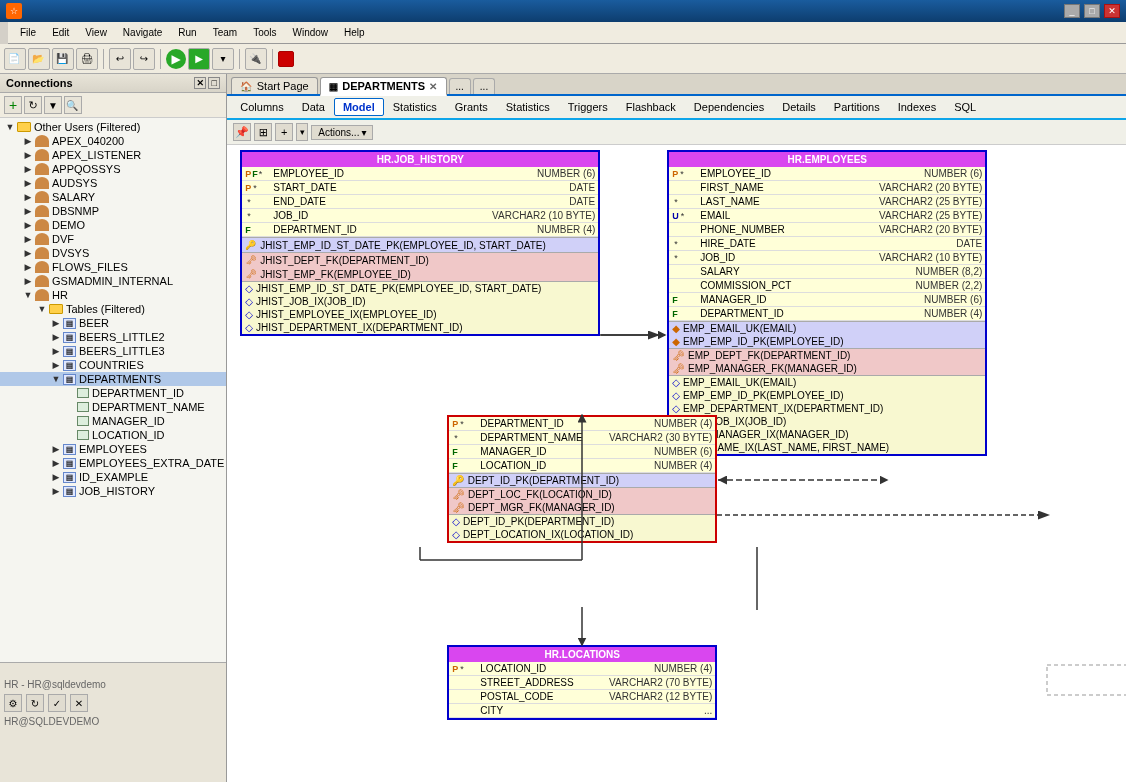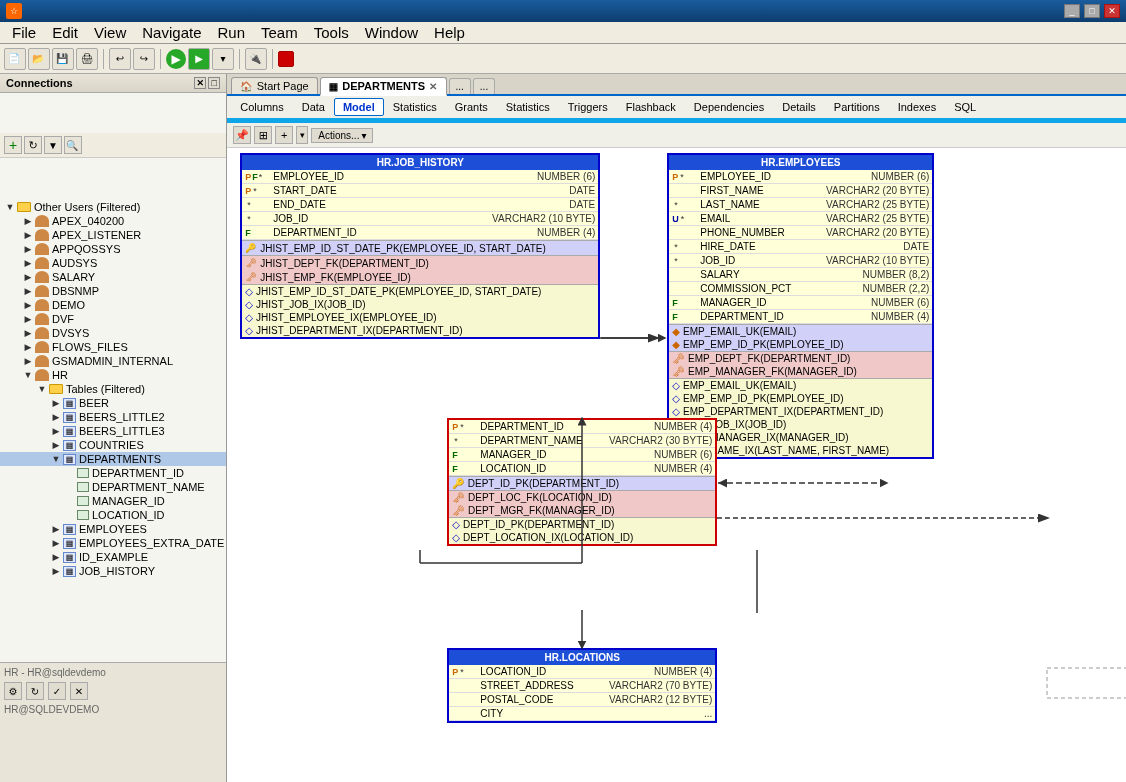--- a/index.html
+++ b/index.html
@@ -2,21 +2,21 @@
 <html><head>
   <meta charset="utf-8">
   <style>
     * { box-sizing: border-box; margin: 0; padding: 0; }
     body { font-family: 'Segoe UI', Tahoma, Geneva, Verdana, sans-serif; font-size: 11px; background: #d4d0c8; overflow: hidden; width: 1126px; height: 782px; }
 
     
     #titlebar { background: linear-gradient(to bottom, #1a5c9e, #0d3d6e); color: white; height: 22px; display: flex; align-items: center; padding: 0 6px; font-size: 11px; }
 
     
-    #menubar { background: #f0ece0; height: 22px; display: flex; align-items: center; padding: 0 4px; border-bottom: 1px solid #999; font-size: 15px; }
+    #menubar { background: #f0ece0; height: 22px; display: flex; align-items: center; padding: 0 4px; border-bottom: 1px solid #999; font-size: 10px; margin-left: 8px; }
     #menubar span { padding: 2px 8px; cursor: pointer; }
 
     
     #toolbar { background: #f0ece0; height: 30px; display: flex; align-items: center; padding: 0 4px; border-bottom: 1px solid #aaa; gap: 2px; }
     .tb-btn { width: 22px; height: 22px; background: #e8e4d8; border: 1px solid #aaa; border-radius: 2px; display: flex; align-items: center; justify-content: center; cursor: pointer; font-size: 10px; }
     .tb-sep { width: 1px; height: 20px; background: #aaa; margin: 0 3px; }
     .tb-btn-green { background: #28a828; border-radius: 50%; width: 20px; height: 20px; }
     .tb-btn-red { background: #cc0000; width: 16px; height: 16px; }
 
     
@@ -33,35 +33,35 @@
     .tree-expand { width: 12px; height: 12px; display: inline-flex; align-items: center; justify-content: center; font-size: 9px; color: #333; margin-right: 1px; }
 
     
     #right-panel { flex: 1; display: flex; flex-direction: column; background: #f0f0e8; }
     #tabs-bar { background: #d8d4c8; display: flex; align-items: flex-end; height: 22px; border-bottom: 2px solid #0066cc; padding: 0 4px; gap: 2px; }
     .tab { background: #e8e4d8; border: 1px solid #999; border-bottom: none; padding: 2px 8px; font-size: 11px; cursor: pointer; display: flex; align-items: center; gap: 4px; border-radius: 3px 3px 0 0; }
     .tab.active { background: white; border-bottom: 2px solid white; margin-bottom: -2px; font-weight: bold; }
     .tab-close { font-size: 10px; color: #666; cursor: pointer; }
 
     
-    #subtabs { background: #f0f0e8; display: flex; align-items: center; padding: 2px 4px; border-bottom: 5px solid #0ea5e9; flex-wrap: wrap; }
+    #subtabs { background: #f0f0e8; display: flex; align-items: center; padding: 2px 4px; border-bottom: 2px solid #0ea5e9; flex-wrap: wrap; }
     .subtab { padding: 2px 8px; font-size: 11px; cursor: pointer; border: 1px solid transparent; }
     .subtab.active { background: white; border: 1px solid #0066cc; border-radius: 2px; font-weight: bold; color: #0033cc; }
 
     
     #content-toolbar { background: #f0f0e8; padding: 3px 6px; border-bottom: 1px solid #ccc; display: flex; align-items: center; gap: 3px; }
 
     
     #diagram { flex: 1; overflow: auto; background: white; position: relative; }
     #diagram-canvas { width: 900px; height: 800px; position: relative; }
 
     
     .db-table { position: absolute; border: 2px solid #0000cc; background: #ffffd8; font-size: 10px; min-width: 200px; }
     .db-table.red-border { border-color: #cc0000; }
-    .db-table-header { background: #1d4ed8; color: white; padding: 2px 4px; text-align: center; font-weight: bold; font-size: 10px; }
+    .db-table-header { background: #d946ef; color: white; padding: 2px 4px; text-align: center; font-weight: bold; font-size: 10px; }
     .db-table.red-border .db-table-header { background: #cc3333; }
     .db-table-row { display: flex; align-items: center; padding: 0px 3px; border-bottom: 1px solid #ddd; min-height: 14px; font-size: 10px; }
     .col-flags { width: 28px; font-size: 9px; color: #333; flex-shrink: 0; display: flex; gap: 1px; }
     .col-flag { font-size: 9px; font-weight: bold; }
     .col-flag.pk { color: #cc6600; }
     .col-flag.fk { color: #006600; }
     .col-flag.u { color: #0000aa; }
     .col-name { flex: 1; font-size: 10px; }
     .col-type { font-size: 10px; color: #333; margin-left: 4px; }
     .db-table-section { background: #d0d0f8; border-top: 1px solid #aaa; }
@@ -115,21 +115,21 @@
   <div class="tb-btn" style="background:#28a828;color:white;">▶</div>
   <div class="tb-btn">▾</div>
   <div class="tb-sep"></div>
   <div class="tb-btn">🔌</div>
   <div class="tb-sep"></div>
   <div class="tb-btn tb-btn-red" style="background:#cc0000;width:16px;height:16px;border:1px solid #aa0000;"></div>
 </div>
 
 <div id="main">
 
-  <div id="left-panel" style="position:relative;gap:40px;">
+  <div id="left-panel" style="position:relative;">
 
     <div id="connections-header">
       <span>Connections</span>
       <div class="btns">
         <div style="width:12px;height:12px;border:1px solid #888;background:#e0dcd0;display:flex;align-items:center;justify-content:center;font-size:9px;cursor:pointer;">✕</div>
         <div style="width:12px;height:12px;border:1px solid #888;background:#e0dcd0;display:flex;align-items:center;justify-content:center;font-size:9px;cursor:pointer;">□</div>
       </div>
     </div>
 
     <div id="tree-toolbar">
@@ -275,21 +275,21 @@
         <span>ID_EXAMPLE</span>
       </div>
       <div class="tree-item" style="padding-left:50px;">
         <span class="tree-expand">▶</span>
         <span style="display:inline-block;width:13px;height:11px;background:#e0e8ff;border:1px solid #6688cc;margin-right:3px;font-size:8px;text-align:center;">▦</span>
         <span>JOB_HISTORY</span>
       </div>
     </div>
 
     <div id="left-bottom">
-      <div style="font-size:10px;color:#666;margin-bottom:4px;">HR - HR@sqldevdemo</div>
+      <div style="font-size:10px;color:#666;margin-bottom:4px;margin-top:12px;">HR - HR@sqldevdemo</div>
       <div style="display:flex;gap:4px;margin-bottom:4px;">
         <div style="width:18px;height:18px;background:#e0dcd0;border:1px solid #aaa;display:flex;align-items:center;justify-content:center;font-size:10px;cursor:pointer;">⚙</div>
         <div style="width:18px;height:18px;background:#e0dcd0;border:1px solid #aaa;display:flex;align-items:center;justify-content:center;font-size:10px;cursor:pointer;">↻</div>
         <div style="width:18px;height:18px;background:#e0dcd0;border:1px solid #aaa;display:flex;align-items:center;justify-content:center;font-size:10px;cursor:pointer;">✓</div>
         <div style="width:18px;height:18px;background:#e0dcd0;border:1px solid #aaa;display:flex;align-items:center;justify-content:center;font-size:10px;cursor:pointer;">✕</div>
       </div>
       <div style="font-size:10px;color:#666;">HR@SQLDEVDEMO</div>
     </div>
   </div>
 
@@ -435,21 +435,21 @@
               <span style="color:#0000cc;margin-right:3px;font-size:10px;">◇</span>
               <span>JHIST_EMPLOYEE_IX(EMPLOYEE_ID)</span>
             </div>
             <div class="key-row">
               <span style="color:#0000cc;margin-right:3px;font-size:10px;">◇</span>
               <span>JHIST_DEPARTMENT_IX(DEPARTMENT_ID)</span>
             </div>
           </div>
         </div>
 
-        <div class="db-table" style="left:440px;top:5px;width:267px;">
+        <div class="db-table" style="left:440px;top:5px;width:320px;">
           <div class="db-table-header">HR.EMPLOYEES</div>
           <div class="db-table-row">
             <span class="col-flags">
                 <span class="col-flag pk">P</span>
                 <span> </span>
                 <span>*</span>
               </span>
             <span class="col-name">EMPLOYEE_ID</span>
             <span class="col-type">NUMBER (6)</span>
           </div>

